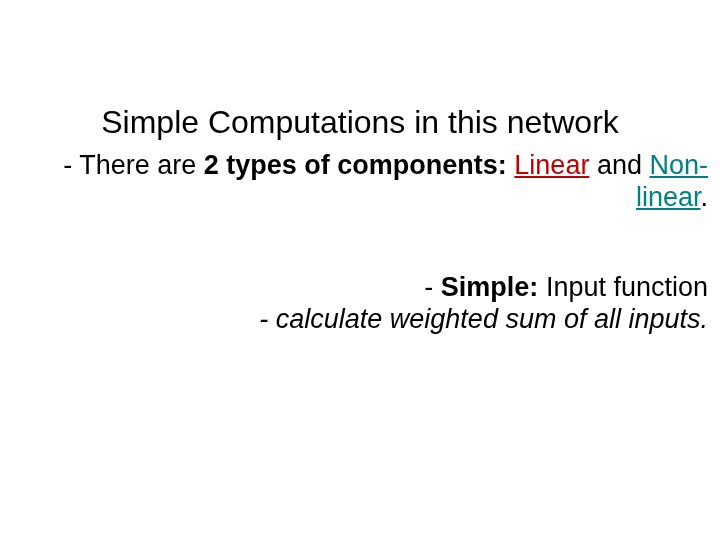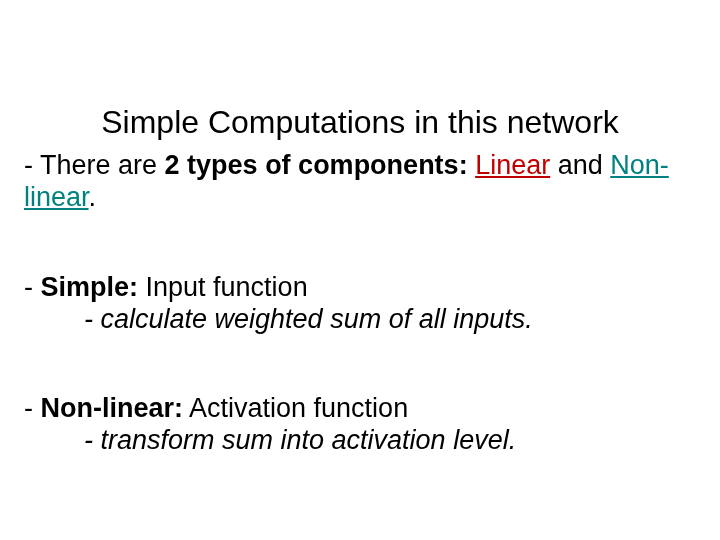--- a/index.html
+++ b/index.html
@@ -27,20 +27,21 @@
     font-weight: 400;
     margin-top: 36px;
   }
   .body {
     position: absolute;
     top: 150px;
     left: 24px;
     right: 12px;
     font-size: 27px;
     line-height: 1.18;
+    text-align: right;
   }
   .para {
     margin-bottom: 58px;
   }
   .para.last {
     margin-bottom: 0;
   }
   .bold { font-weight: 700; }
   .underline { text-decoration: underline; }
   .red { color: #c00000; }
@@ -63,21 +64,15 @@
       <span>- There are </span><span class="bold">2 types of components:</span><span> </span><span class="red underline">Linear</span><span> and </span><span class="teal underline">Non-linear</span><span>.</span>
     </div>
 
     <div class="para">
       <div>
         <span>- </span><span class="bold">Simple:</span><span> Input function</span>
       </div>
       <div class="indent">- calculate weighted sum of all inputs.</div>
     </div>
 
-    <div class="para last">
-      <div>
-        <span>- </span><span class="bold">Non-linear:</span><span> Activation function</span>
-      </div>
-      <div class="indent">- transform sum into activation level.</div>
-    </div>
 
   </div>
 </div>
 
 </body></html>

